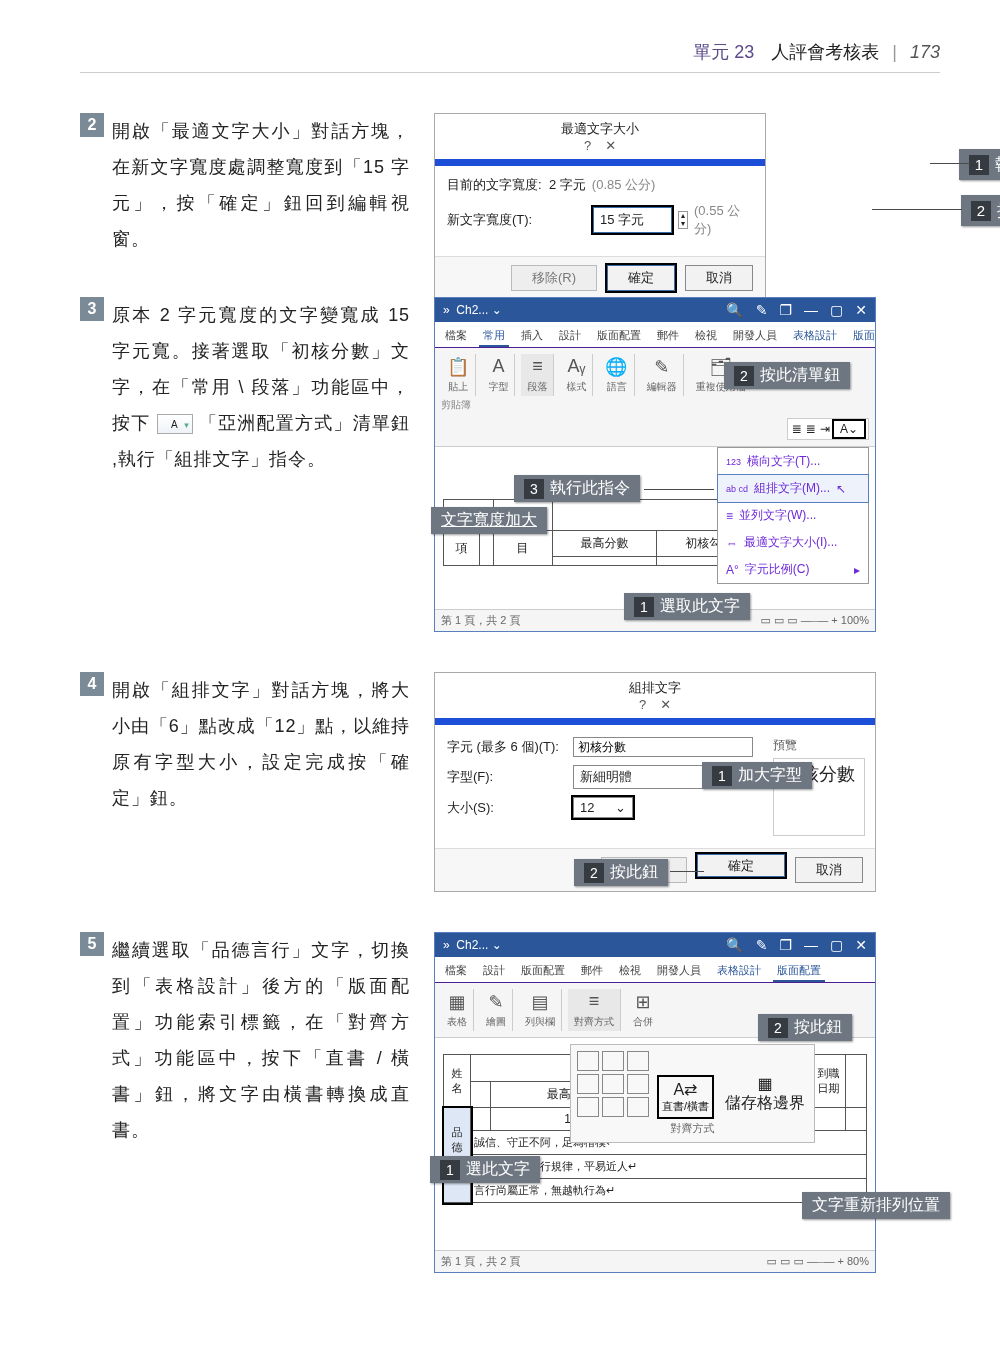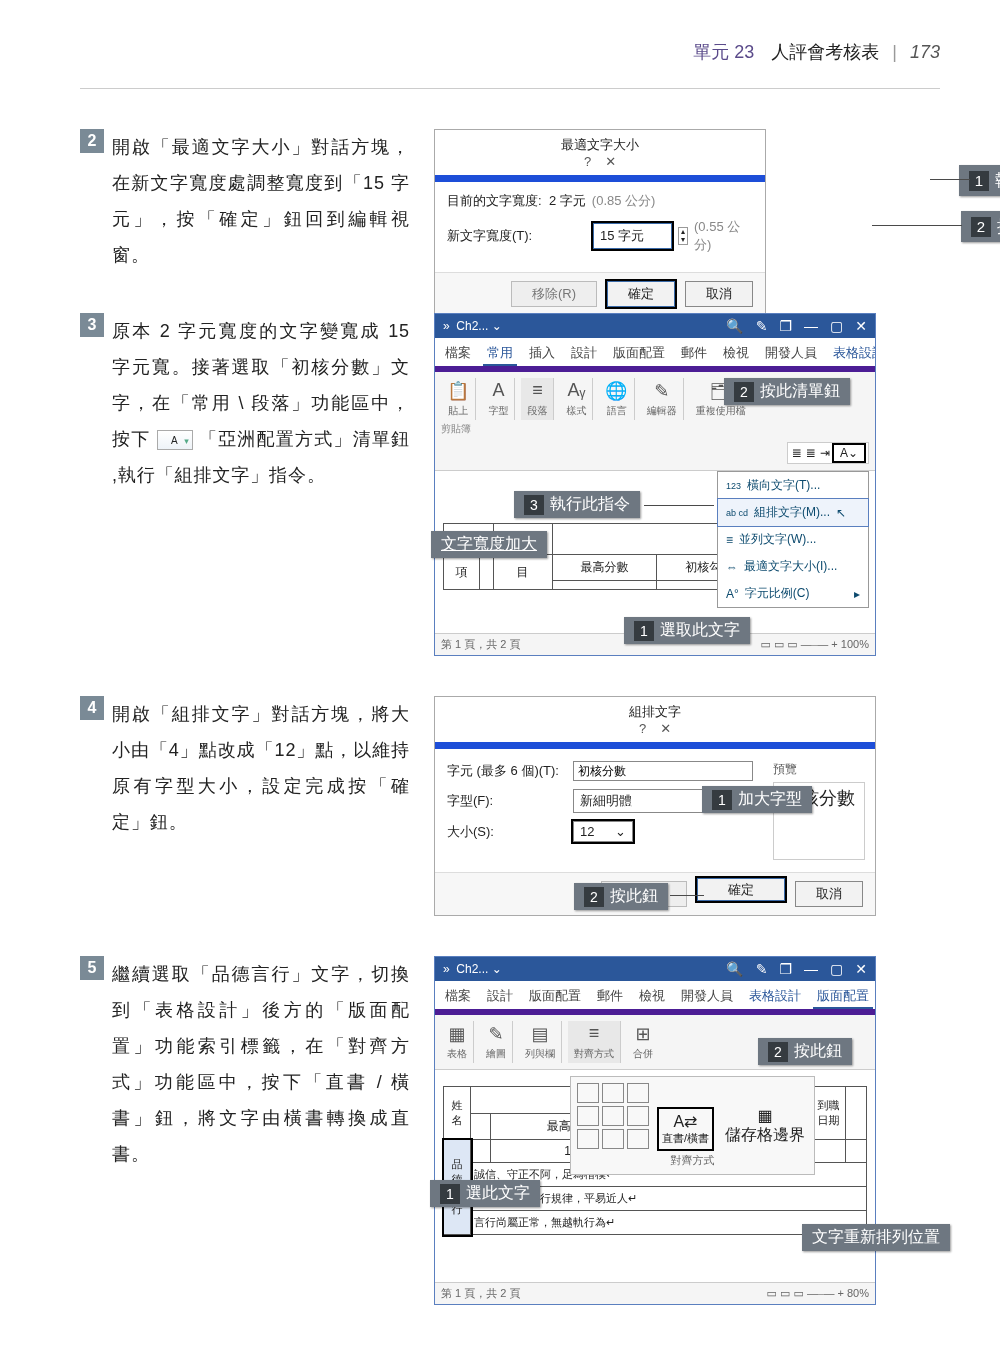--- a/index.html
+++ b/index.html
@@ -10,21 +10,21 @@
     width: 1000px;
   }
   .page {
     padding: 40px 60px 60px 80px;
     box-sizing: border-box;
     width: 1000px;
   }
   .page-header {
     text-align: right;
     font-size: 18px;
-    padding-bottom: 24px;
+    padding-bottom: 8px;
     border-bottom: 1px solid #ccc;
     margin-bottom: 40px;
   }
   .page-header .unit { color: #5a4a8a; margin-right: 12px;}
   .page-header .title { color: #222; }
   .page-header .sep { color: #999; margin: 0 8px; }
   .page-header .pnum { font-style: italic; color:#555;}
   .step-row {
     display: flex;
     flex-direction: row;
@@ -148,43 +148,43 @@
   .ww-titlebar{
     background:#2b579a;color:#fff;
     display:flex;align-items:center;justify-content:space-between;
     padding:4px 8px;
   }
   .ww-tbtns{display:flex;gap:12px;}
   .ww-tbtns span{font-size:14px;}
   .ww-tabs{
     display:flex;gap:8px;
     padding:4px 6px 0 6px;
-    border-bottom:6px solid #4c1d95;
-    font-size:13px;
+    border-bottom:1px solid #4c1d95;
+    font-size:11px;
     color:#444;
     overflow:hidden;
   }
   .ww-tabs span{padding:2px 4px;white-space:nowrap;}
   .ww-tabs .active{color:#2b579a;border-bottom:2px solid #2b579a;}
   .ww-ribbon{
     background:#f5f5f5;
     border-bottom:1px solid #ccc;
     padding:6px;
   }
   .ww-ribbon-row{display:flex;gap:6px;align-items:stretch;}
   .ww-group{
     border-right:1px solid #ccc;
     padding:0 6px 2px 6px;
     display:flex;flex-direction:column;align-items:center;justify-content:space-between;
     font-size:10px;color:#666;
   }
   .ww-group .gicon{font-size:18px;color:#555;margin:2px 0;}
   .ww-menu{
     border:1px solid #999;background:#fff;
-    font-size:12px;color:#0c4a6e;
+    font-size:12px;color:#6d28d9;
     width:150px;
   }
   .ww-menu-item{padding:5px 8px;display:flex;gap:6px;align-items:center;}
   .ww-menu-item.hl{background:#eef3fb;border:1px solid #5a7fbf;margin:-1px;}
   .ww-canvas{
     background:#fff;
     padding:12px 8px 30px 8px;
     position:relative;
     min-height:120px;
   }
@@ -425,21 +425,21 @@
       <div class="ann" style="left:190px;bottom:12px;">
         <span class="cn">1</span>
           <span>選取此文字</span>
         </div>
     </div>
   </div>
 
   <div class="step-row">
     <div class="step-left">
       <div class="step-num">4</div>
-      <div class="step-text">開啟「組排文字」對話方塊，將大小由「4」點改成「12」點，以維持原有字型大小，設定完成按「確定」鈕。</div>
+      <div class="step-text">開啟「組排文字」對話方塊，將大小由「6」點改成「12」點，以維持原有字型大小，設定完成按「確定」鈕。</div>
     </div>
     <div class="step-right">
       <div class="dialog dialog4">
         <div class="dialog-title">
           <span>組排文字</span>
           <span class="dx">
             <span>?</span>
             <span>✕</span>
           </span>
         </div>

